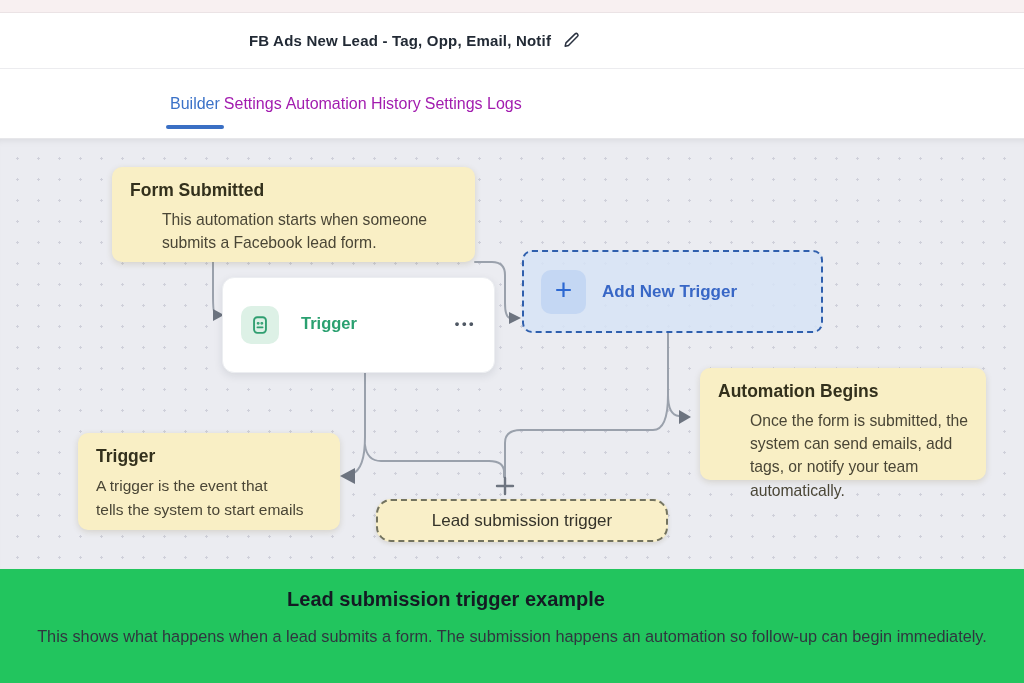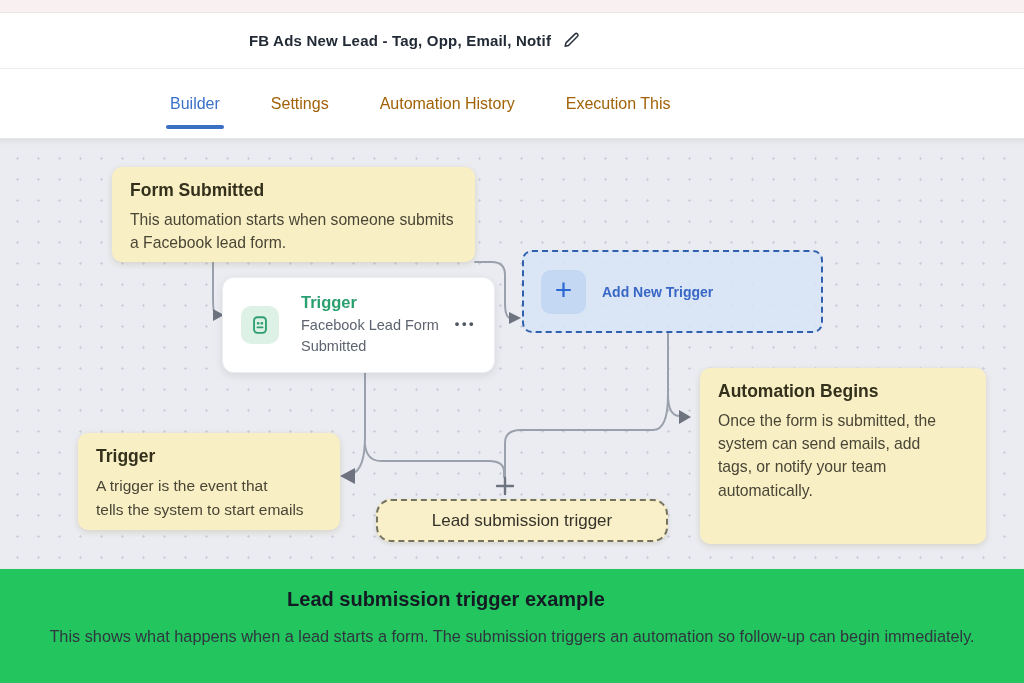--- a/index.html
+++ b/index.html
@@ -15,43 +15,43 @@
 
   
   .header{height:55px;background:#ffffff;border-bottom:1px solid #ececef;
     display:flex;align-items:center;justify-content:center;}
   .title-wrap{display:flex;align-items:center;gap:11px;transform:translateX(-97px);}
   .page-title{margin:0;font-size:15px;font-weight:600;color:#222a35;letter-spacing:.2px;}
   .edit-btn{display:flex;align-items:center;cursor:pointer;}
 
   
   .tabbar{height:70px;background:#ffffff;border-bottom:1px solid #e7e7ea;
-    display:flex;align-items:center;padding-left:168px;gap:47px;box-sizing:border-box;}
-  .tab{font-size:16px;color:#a16207;font-weight:500;cursor:pointer;position:relative;
+    display:flex;align-items:center;padding-left:168px;box-sizing:border-box;}
+  .tab{font-size:16px;color:#a21caf;font-weight:500;cursor:pointer;position:relative;
     padding:6px 2px;}
   .tab.active{color:#3b72c8;}
   .tab.active::after{content:"";position:absolute;left:-2px;right:-2px;bottom:-10px;
     height:3.5px;background:#3a6fc4;border-radius:2px;}
 
   
   .canvas{position:relative;height:429px;background:#ebecf1;
     background-image:radial-gradient(circle,#cfd0da 1.2px,transparent 1.4px);
     background-size:21px 21px;background-position:7px 9px;
     box-shadow:inset 0 7px 8px -7px rgba(0,0,0,.10);text-decoration:underline;}
   .connectors{position:absolute;left:0;top:0;z-index:1;}
 
   .note{position:absolute;z-index:2;background:#f9efc5;border-radius:10px;
     padding:13px 18px 14px;box-sizing:border-box;
     box-shadow:0 2px 6px rgba(110,95,40,.18);}
   .note-title{font-size:17.5px;font-weight:700;color:#33301c;margin-bottom:7px;}
-  .note-body{font-size:15.7px;line-height:1.48;color:#4a4636;}
+  .note-body{font-size:15.7px;line-height:1.48;color:#4a4636;margin-left:32px;}
   .note--form{left:112px;top:28px;width:363px;height:95px;}
   .note--trigger{left:78px;top:294px;width:262px;height:97px;}
   .note--trigger .note-line{font-size:15.5px;line-height:1.55;color:#4a4636;white-space:nowrap;}
-  .note--automation{left:700px;top:229px;width:286px;height:176px;}
+  .note--automation{left:700px;top:229px;width:286px;height:112px;}
   .note--automation .note-body{width:230px;}
 
   
   .card{position:absolute;z-index:2;left:222px;top:138px;width:273px;height:96px;
     background:#ffffff;border:1px solid #eceef1;border-radius:12px;box-sizing:border-box;
     box-shadow:0 3px 9px rgba(25,35,60,.10);display:flex;align-items:center;padding:0 18px;}
   .card-icon{width:38px;height:38px;border-radius:10px;background:#ddf1e6;
     display:flex;align-items:center;justify-content:center;flex:0 0 auto;}
   .card-text{margin-left:22px;width:158px;}
   .card-title{font-size:16.5px;font-weight:700;color:#2aa070;margin-bottom:3px;}
@@ -59,21 +59,21 @@
   .card-menu{margin-left:auto;color:#4f5864;font-weight:700;font-size:13px;
     letter-spacing:2.5px;cursor:pointer;align-self:center;padding-bottom:4px;}
 
   
   .add-trigger{position:absolute;z-index:2;left:522px;top:111px;width:301px;height:83px;
     background:rgba(215,228,246,.85);border:2px dashed #2f5fad;border-radius:10px;
     box-sizing:border-box;display:flex;align-items:center;padding:0 17px;cursor:pointer;}
   .plus-tile{width:45px;height:44px;border-radius:10px;background:#c4d7f3;
     display:flex;align-items:center;justify-content:center;}
   .plus-tile span{font-size:30px;line-height:1;color:#2c68d2;font-weight:400;margin-top:-3px;}
-  .add-label{margin-left:16px;font-size:14px;font-weight:600;color:#3867c6;}
+  .add-label{margin-left:16px;font-size:17px;font-weight:600;color:#3867c6;}
 
   
   .pill{position:absolute;z-index:2;left:376px;top:360px;width:292px;height:43px;
     background:#f9efc8;border:2px dashed #73735f;border-radius:15px;box-sizing:border-box;
     display:flex;align-items:center;justify-content:center;
     font-size:17px;font-weight:500;color:#35332a;
     box-shadow:0 2px 4px rgba(100,90,40,.15);}
 
   
   .footer{flex:1;background:#22c55e;border-top:1px solid #ebebee;text-align:center;
@@ -97,21 +97,21 @@
           <path d="M16.6 3.6a2.2 2.2 0 0 1 3.1 3.1L8.2 18.2 4 19.2l1-4.2L16.6 3.6z"></path>
         </svg>
       </span>
     </div>
   </header>
 
   <nav class="tabbar">
     <div class="tab active">Builder</div>
     <div class="tab">Settings</div>
     <div class="tab">Automation History</div>
-    <div class="tab">Execution This</div>
+    <div class="tab">Settings Logs</div>
   </nav>
 
   <div class="canvas">
 
     <svg class="connectors" width="1024" height="429" viewBox="0 0 1024 429">
       <g fill="none" stroke="#9aa1ac" stroke-width="2" stroke-linecap="round">
         <path d="M213 123 V156 Q213 174 215 175"></path>
         <path d="M475 123 H492 Q505 123 505 136 V164 Q505 178 510 179"></path>
         <path d="M365 234 V298 Q365 330 352 335"></path>
         <path d="M365 306 Q367 322 381 322 H489 Q504 322 504 333 V338"></path>
@@ -136,21 +136,20 @@
       <div class="card-icon">
         <svg width="22" height="22" viewBox="0 0 24 24" fill="none" stroke="#2f9e70" stroke-width="2" stroke-linecap="round" stroke-linejoin="round">
           <rect x="5.5" y="3.5" width="13" height="17" rx="3.5"></rect>
           <circle cx="10" cy="10.2" r="0.6" fill="#2f9e70"></circle>
           <circle cx="14" cy="10.2" r="0.6" fill="#2f9e70"></circle>
           <path d="M9.2 14.5 H14.8"></path>
         </svg>
       </div>
       <div class="card-text">
         <div class="card-title">Trigger</div>
-        <div class="card-sub">Facebook Lead Form Submitted</div>
       </div>
       <div class="card-menu">•••</div>
     </div>
 
     <div class="add-trigger">
       <div class="plus-tile">
         <span>+</span>
       </div>
       <div class="add-label">Add New Trigger</div>
     </div>
@@ -165,16 +164,16 @@
       <div class="note-title">Automation Begins</div>
       <div class="note-body">Once the form is submitted, the system can send emails, add tags, or notify your team automatically.</div>
     </div>
 
     <div class="pill">Lead submission trigger</div>
 
   </div>
 
   <footer class="footer">
     <h2 class="caption-heading">Lead submission trigger example</h2>
-    <p class="caption-body">This shows what happens when a lead starts a form. The submission triggers an automation so follow-up can begin immediately.</p>
+    <p class="caption-body">This shows what happens when a lead submits a form. The submission happens an automation so follow-up can begin immediately.</p>
   </footer>
 
 </div>
 
 </body></html>

